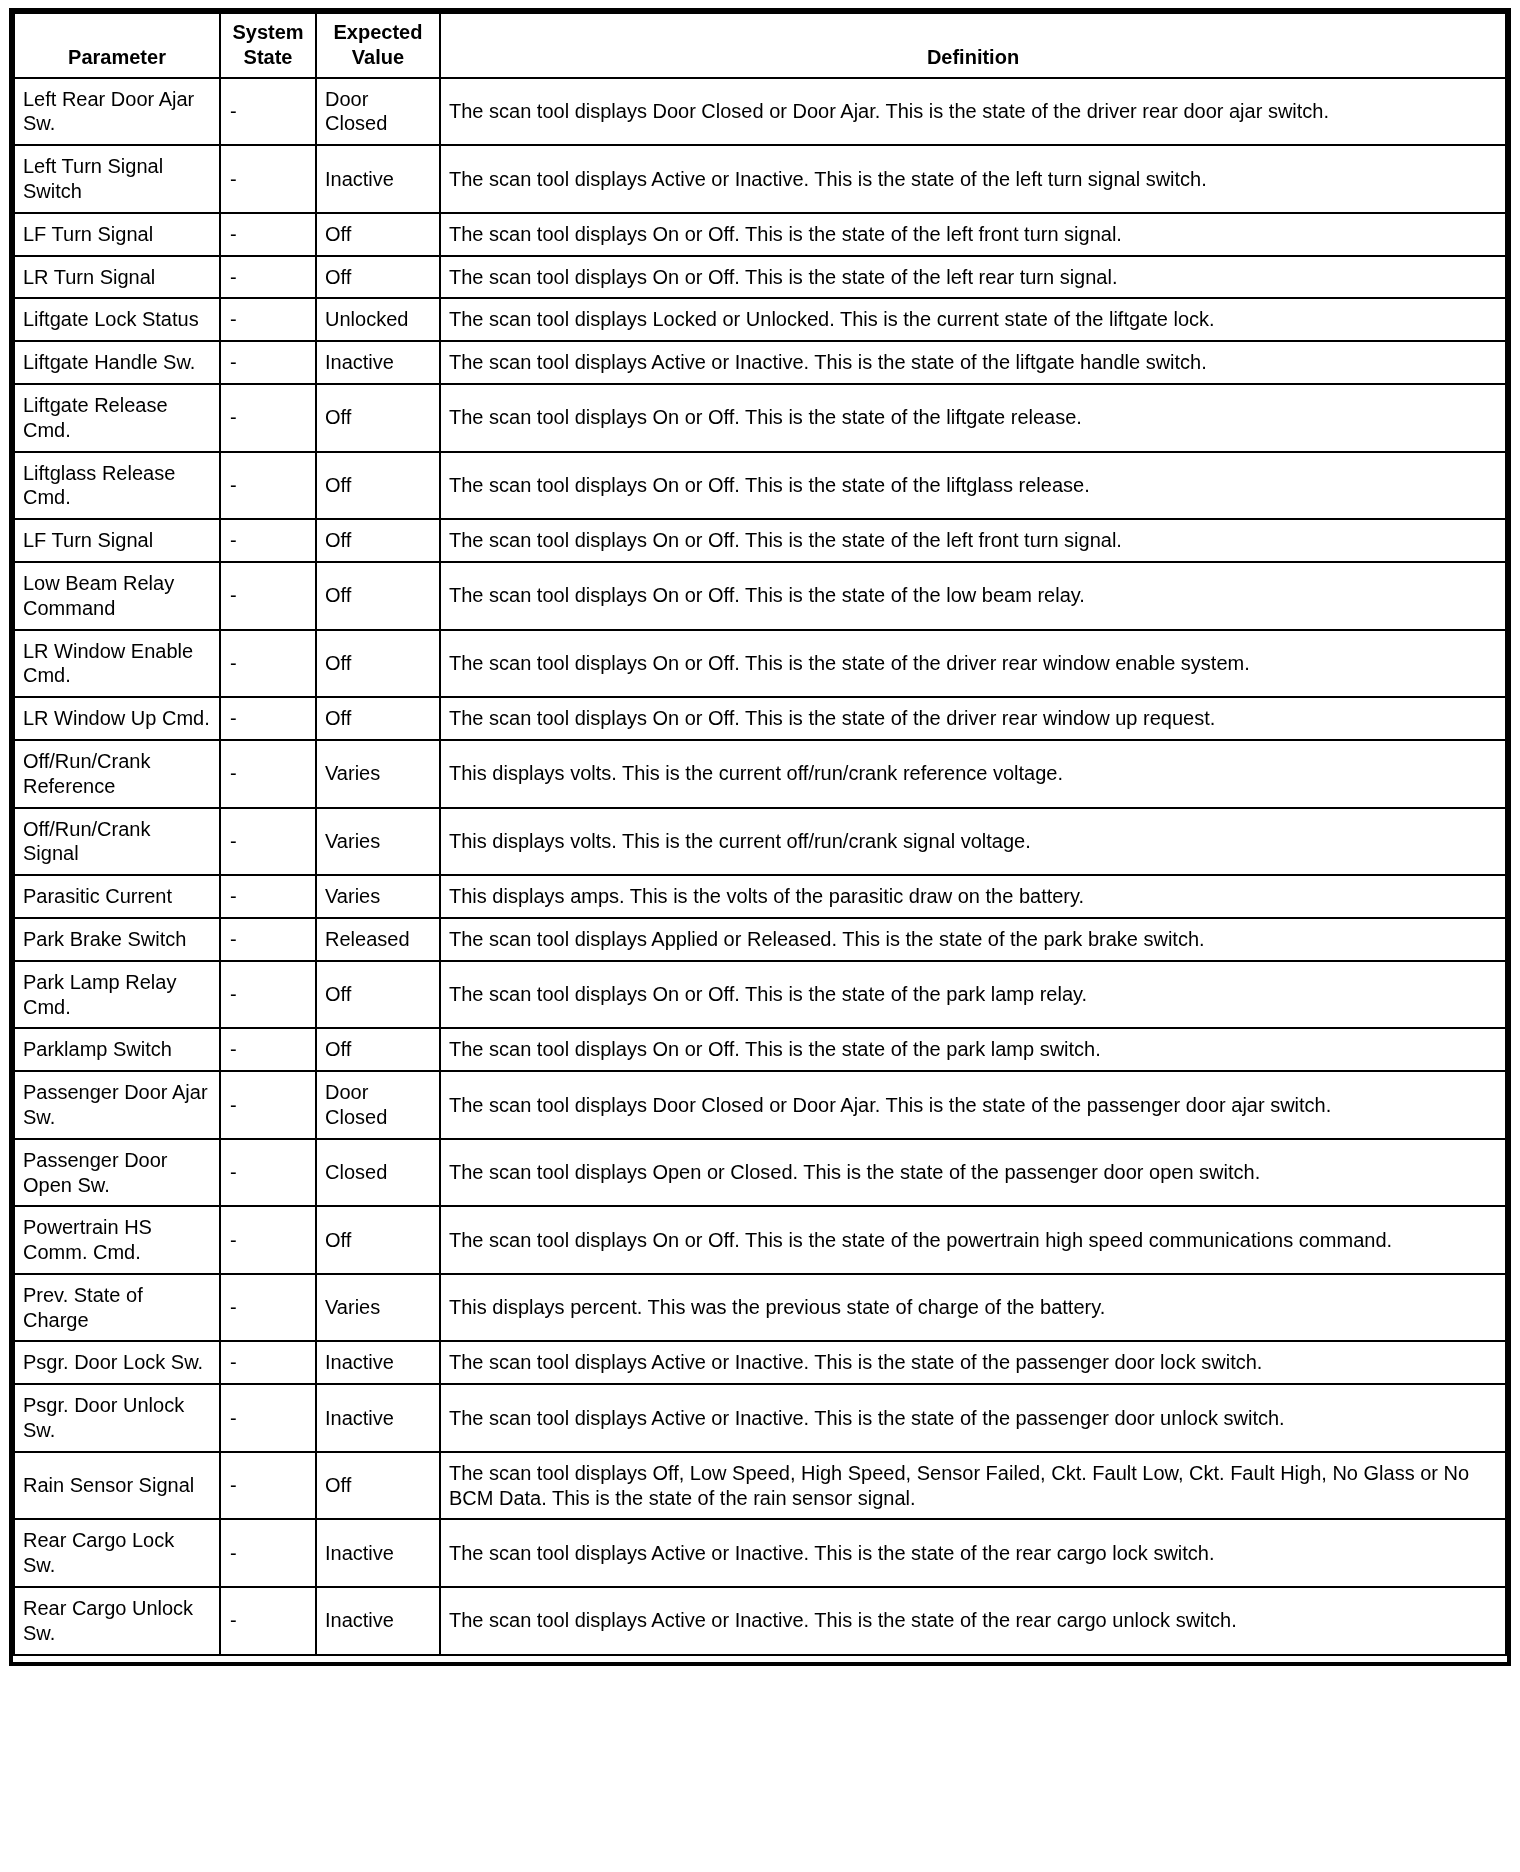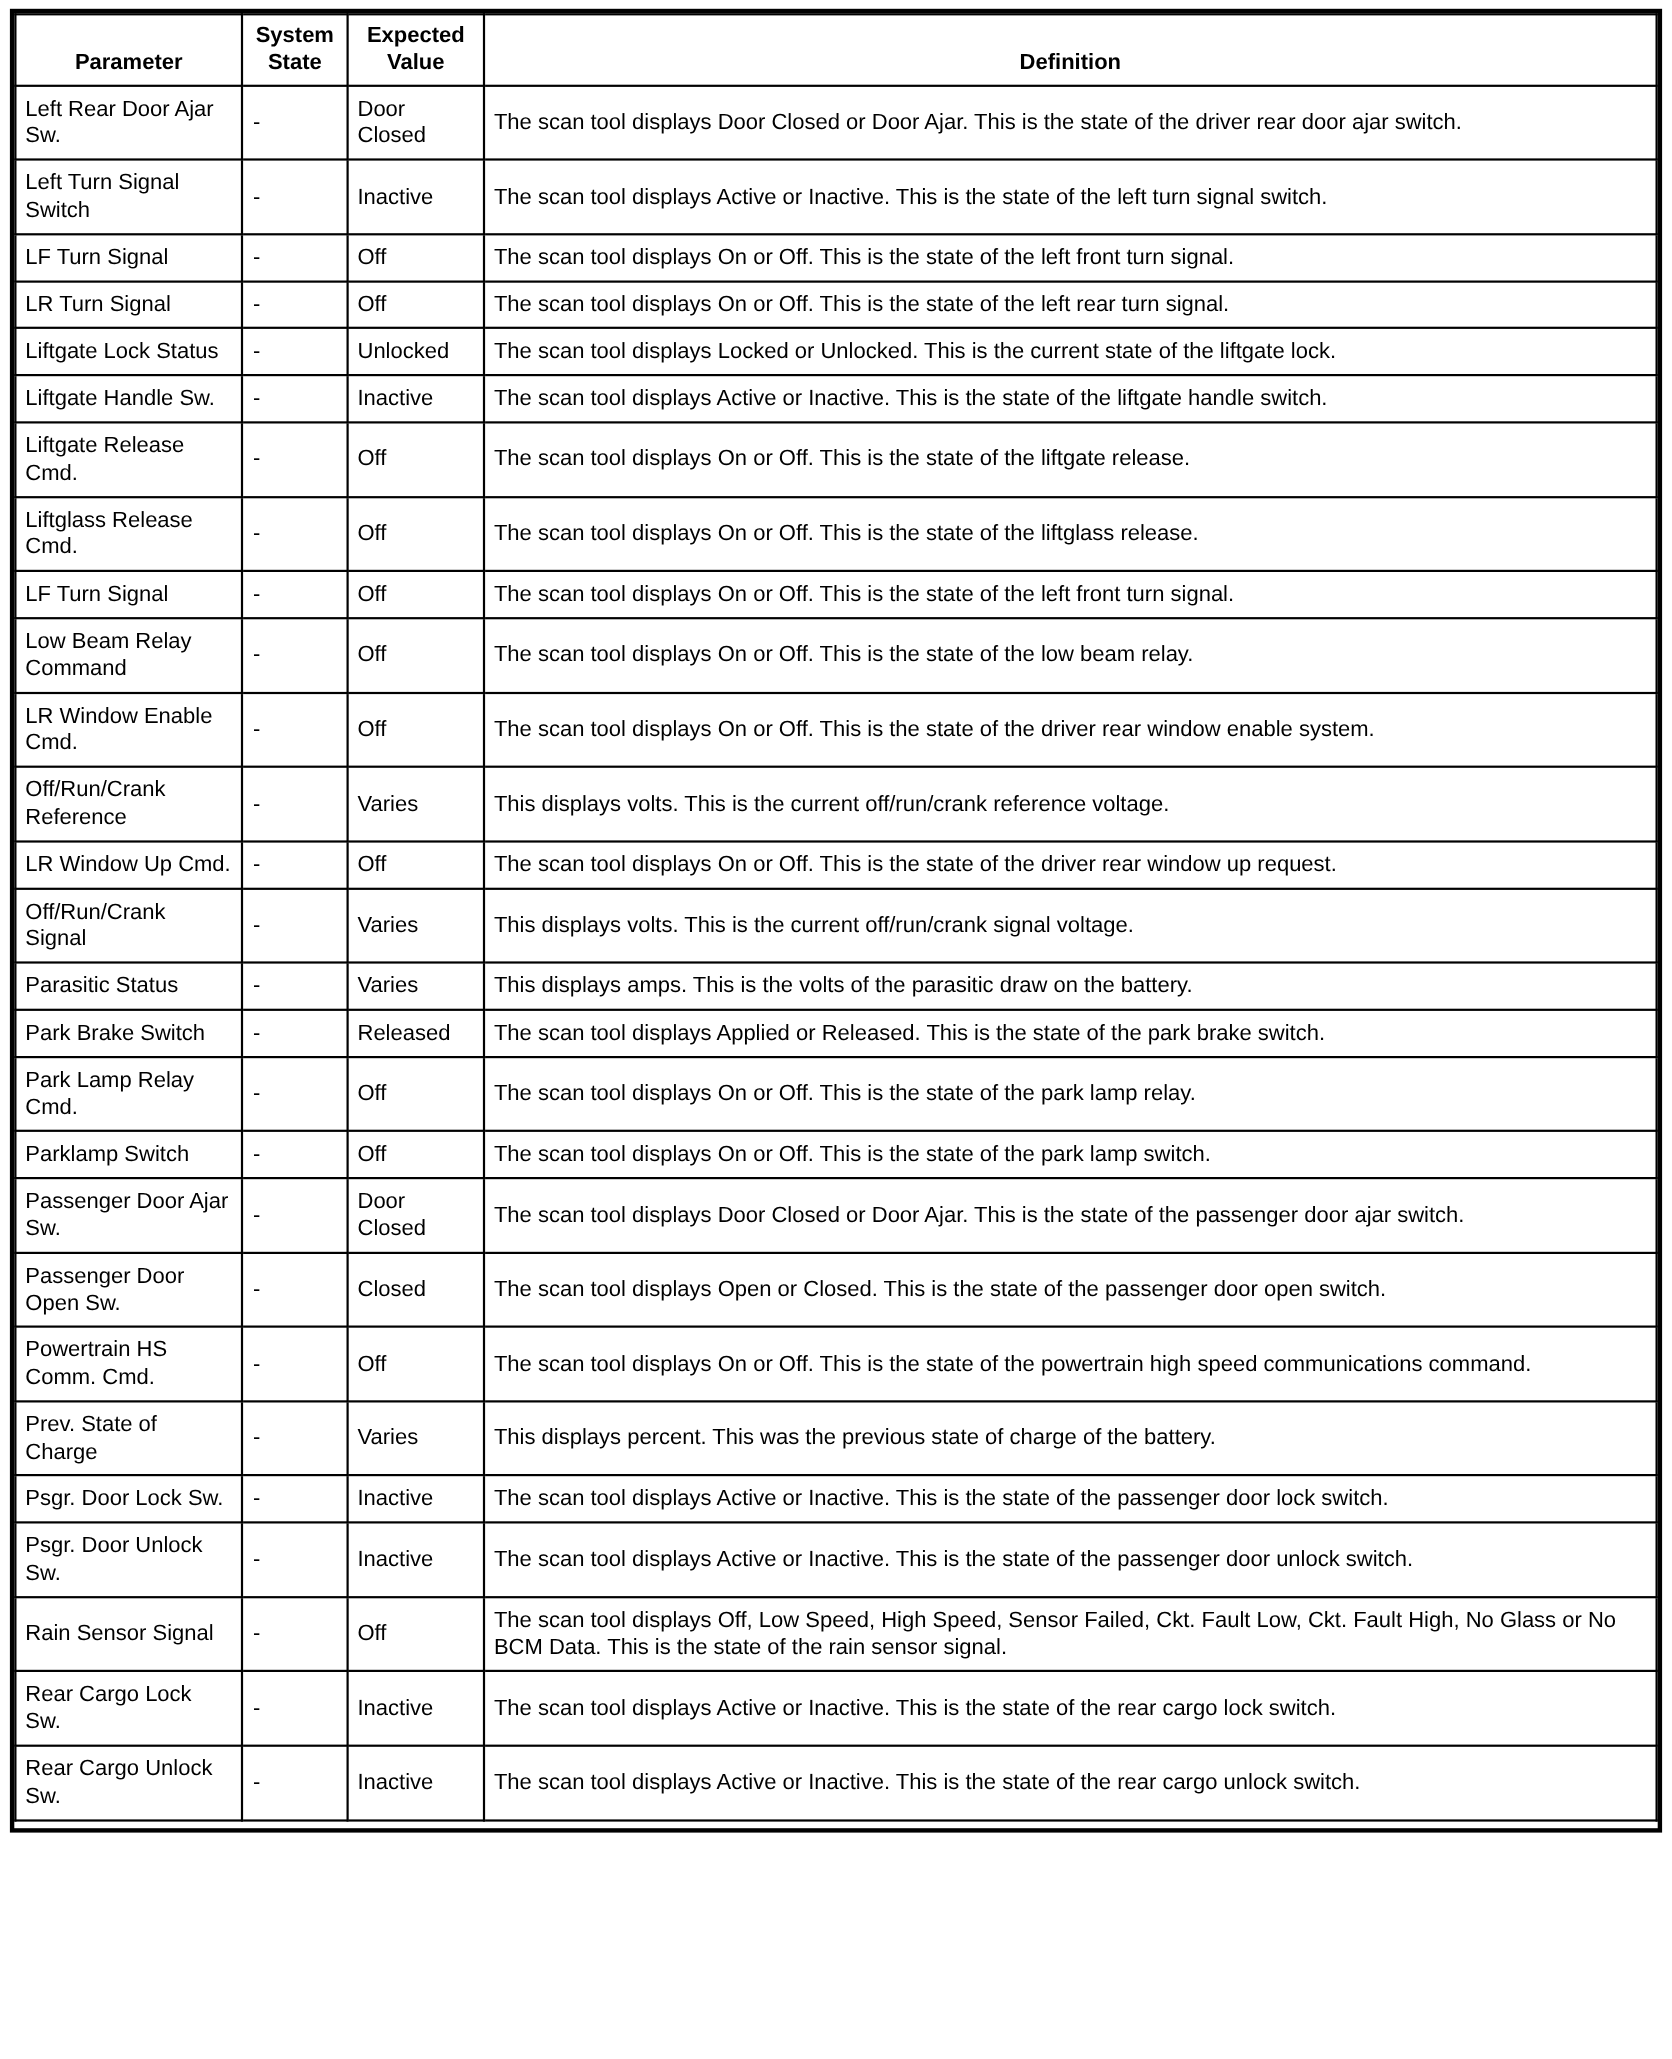--- a/index.html
+++ b/index.html
@@ -131,39 +131,39 @@
             <td class="col-2">Off</td>
             <td class="col-3">The scan tool displays On or Off. This is the state of the low beam relay.</td>
           </tr>
           <tr>
             <td class="col-0">LR Window Enable Cmd.</td>
             <td class="col-1">-</td>
             <td class="col-2">Off</td>
             <td class="col-3">The scan tool displays On or Off. This is the state of the driver rear window enable system.</td>
           </tr>
           <tr>
+            <td class="col-0">LR Window Up Cmd.</td>
+            <td class="col-1">-</td>
+            <td class="col-2">Off</td>
+            <td class="col-3">The scan tool displays On or Off. This is the state of the driver rear window up request.</td>
+          </tr>
+          <tr>
             <td class="col-0">Off/Run/Crank Reference</td>
             <td class="col-1">-</td>
             <td class="col-2">Varies</td>
             <td class="col-3">This displays volts. This is the current off/run/crank reference voltage.</td>
           </tr>
           <tr>
-            <td class="col-0">LR Window Up Cmd.</td>
-            <td class="col-1">-</td>
-            <td class="col-2">Off</td>
-            <td class="col-3">The scan tool displays On or Off. This is the state of the driver rear window up request.</td>
-          </tr>
-          <tr>
             <td class="col-0">Off/Run/Crank Signal</td>
             <td class="col-1">-</td>
             <td class="col-2">Varies</td>
             <td class="col-3">This displays volts. This is the current off/run/crank signal voltage.</td>
           </tr>
           <tr>
-            <td class="col-0">Parasitic Status</td>
+            <td class="col-0">Parasitic Current</td>
             <td class="col-1">-</td>
             <td class="col-2">Varies</td>
             <td class="col-3">This displays amps. This is the volts of the parasitic draw on the battery.</td>
           </tr>
           <tr>
             <td class="col-0">Park Brake Switch</td>
             <td class="col-1">-</td>
             <td class="col-2">Released</td>
             <td class="col-3">The scan tool displays Applied or Released. This is the state of the park brake switch.</td>
           </tr>

